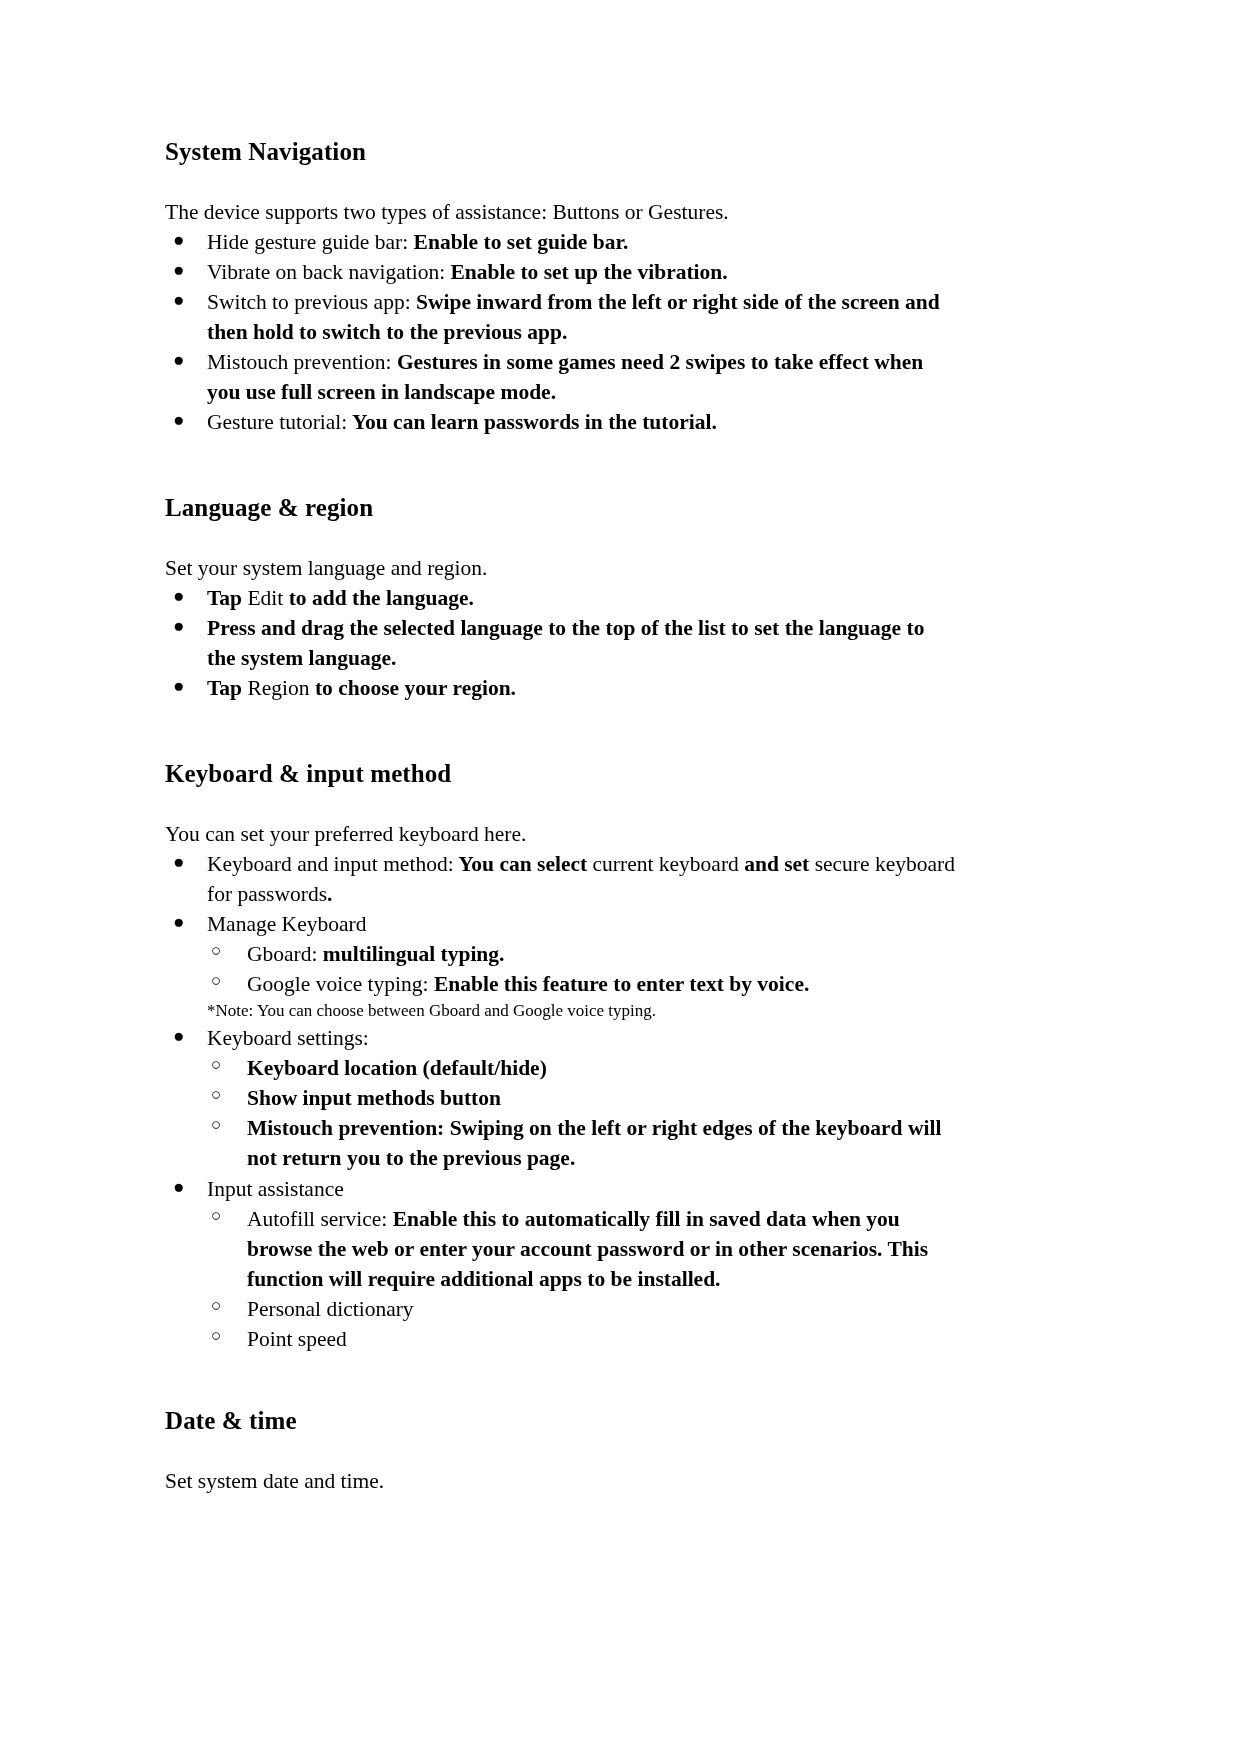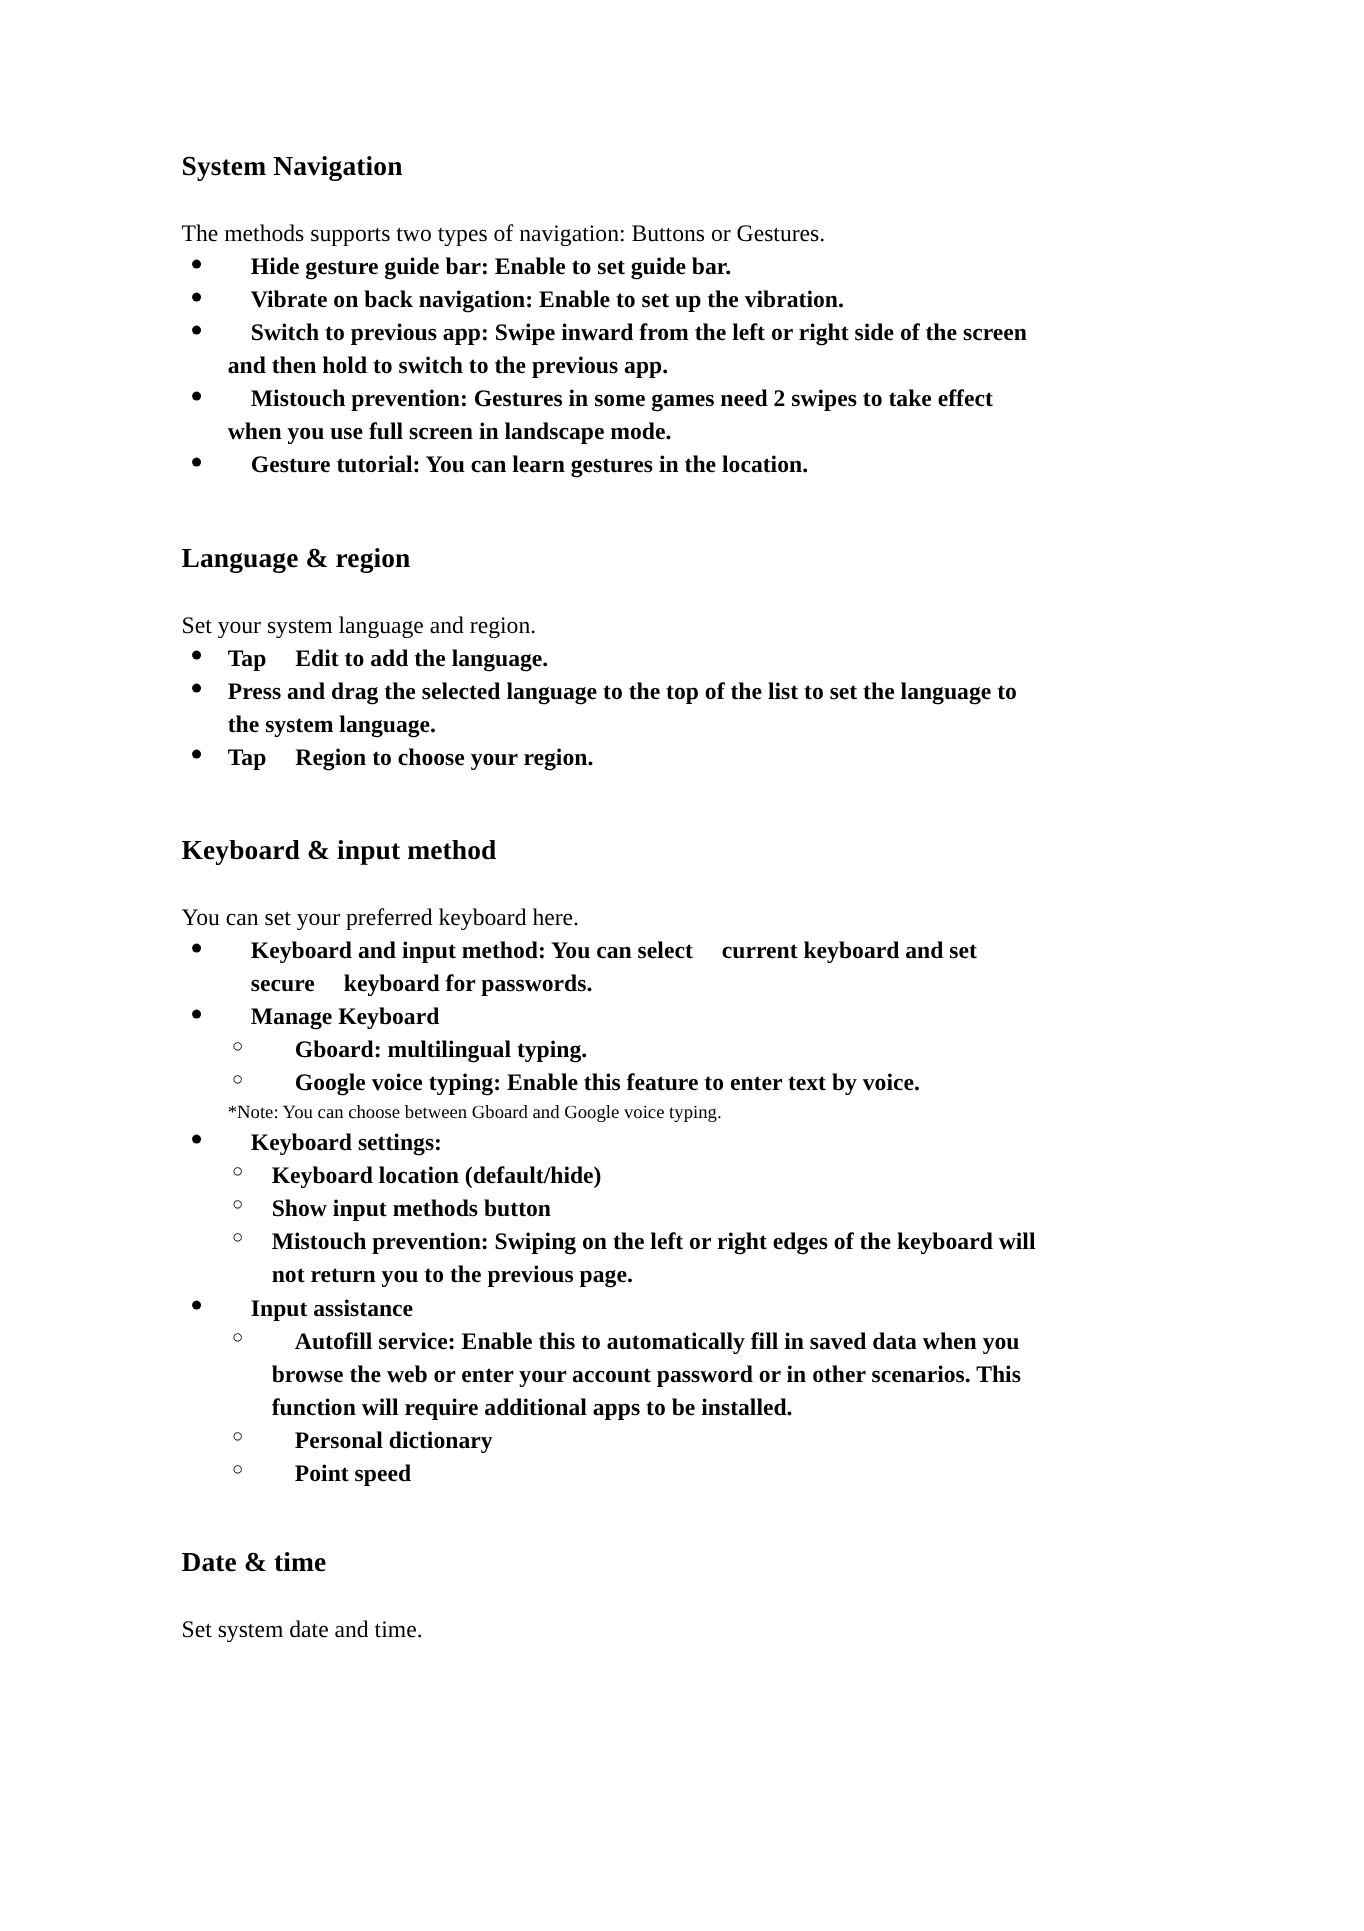--- a/index.html
+++ b/index.html
@@ -92,54 +92,54 @@
     line-height: 1.44;
   }
   .lvl2-wrap {
     padding-left: 42px;
   }
   .note {
     font-size: 17px;
     line-height: 1.40;
     padding-left: 42px;
   }
-  b, strong { font-weight: bold; margin-left: 21px; }
+  b, strong { font-weight: normal; }
   .txt { display: inline; font-weight: bold; }
 </style>
 </head>
 <body>
 
 <div class="page">
   <div class="content">
 
     <h2 class="section-heading">System Navigation</h2>
     <div class="gap-after-heading"></div>
 
-    <p class="intro">The methods supports two types of navigation: Buttons or Gestures.</p>
+    <p class="intro">The device supports two types of assistance: Buttons or Gestures.</p>
 
     <ul class="lvl1">
       <li>
         <span class="marker">●</span>
         <b>Hide gesture guide bar:</b><span class="txt"> Enable to set guide bar.</span>
       </li>
       <li>
         <span class="marker">●</span>
         <b>Vibrate on back navigation:</b><span class="txt"> Enable to set up the vibration.</span>
       </li>
       <li>
         <span class="marker">●</span>
         <b>Switch to previous app:</b><span class="txt"> Swipe inward from the left or right side of the screen and then hold to switch to the previous app.</span>
       </li>
       <li>
         <span class="marker">●</span>
         <b>Mistouch prevention:</b><span class="txt"> Gestures in some games need 2 swipes to take effect when you use full screen in landscape mode.</span>
       </li>
       <li>
         <span class="marker">●</span>
-        <b>Gesture tutorial:</b><span class="txt"> You can learn gestures in the location.</span>
+        <b>Gesture tutorial:</b><span class="txt"> You can learn passwords in the tutorial.</span>
       </li>
     </ul>
 
     <div class="gap-section"></div>
 
     <h2 class="section-heading">Language &amp; region</h2>
     <div class="gap-after-heading"></div>
 
     <p class="intro">Set your system language and region.</p>
 

